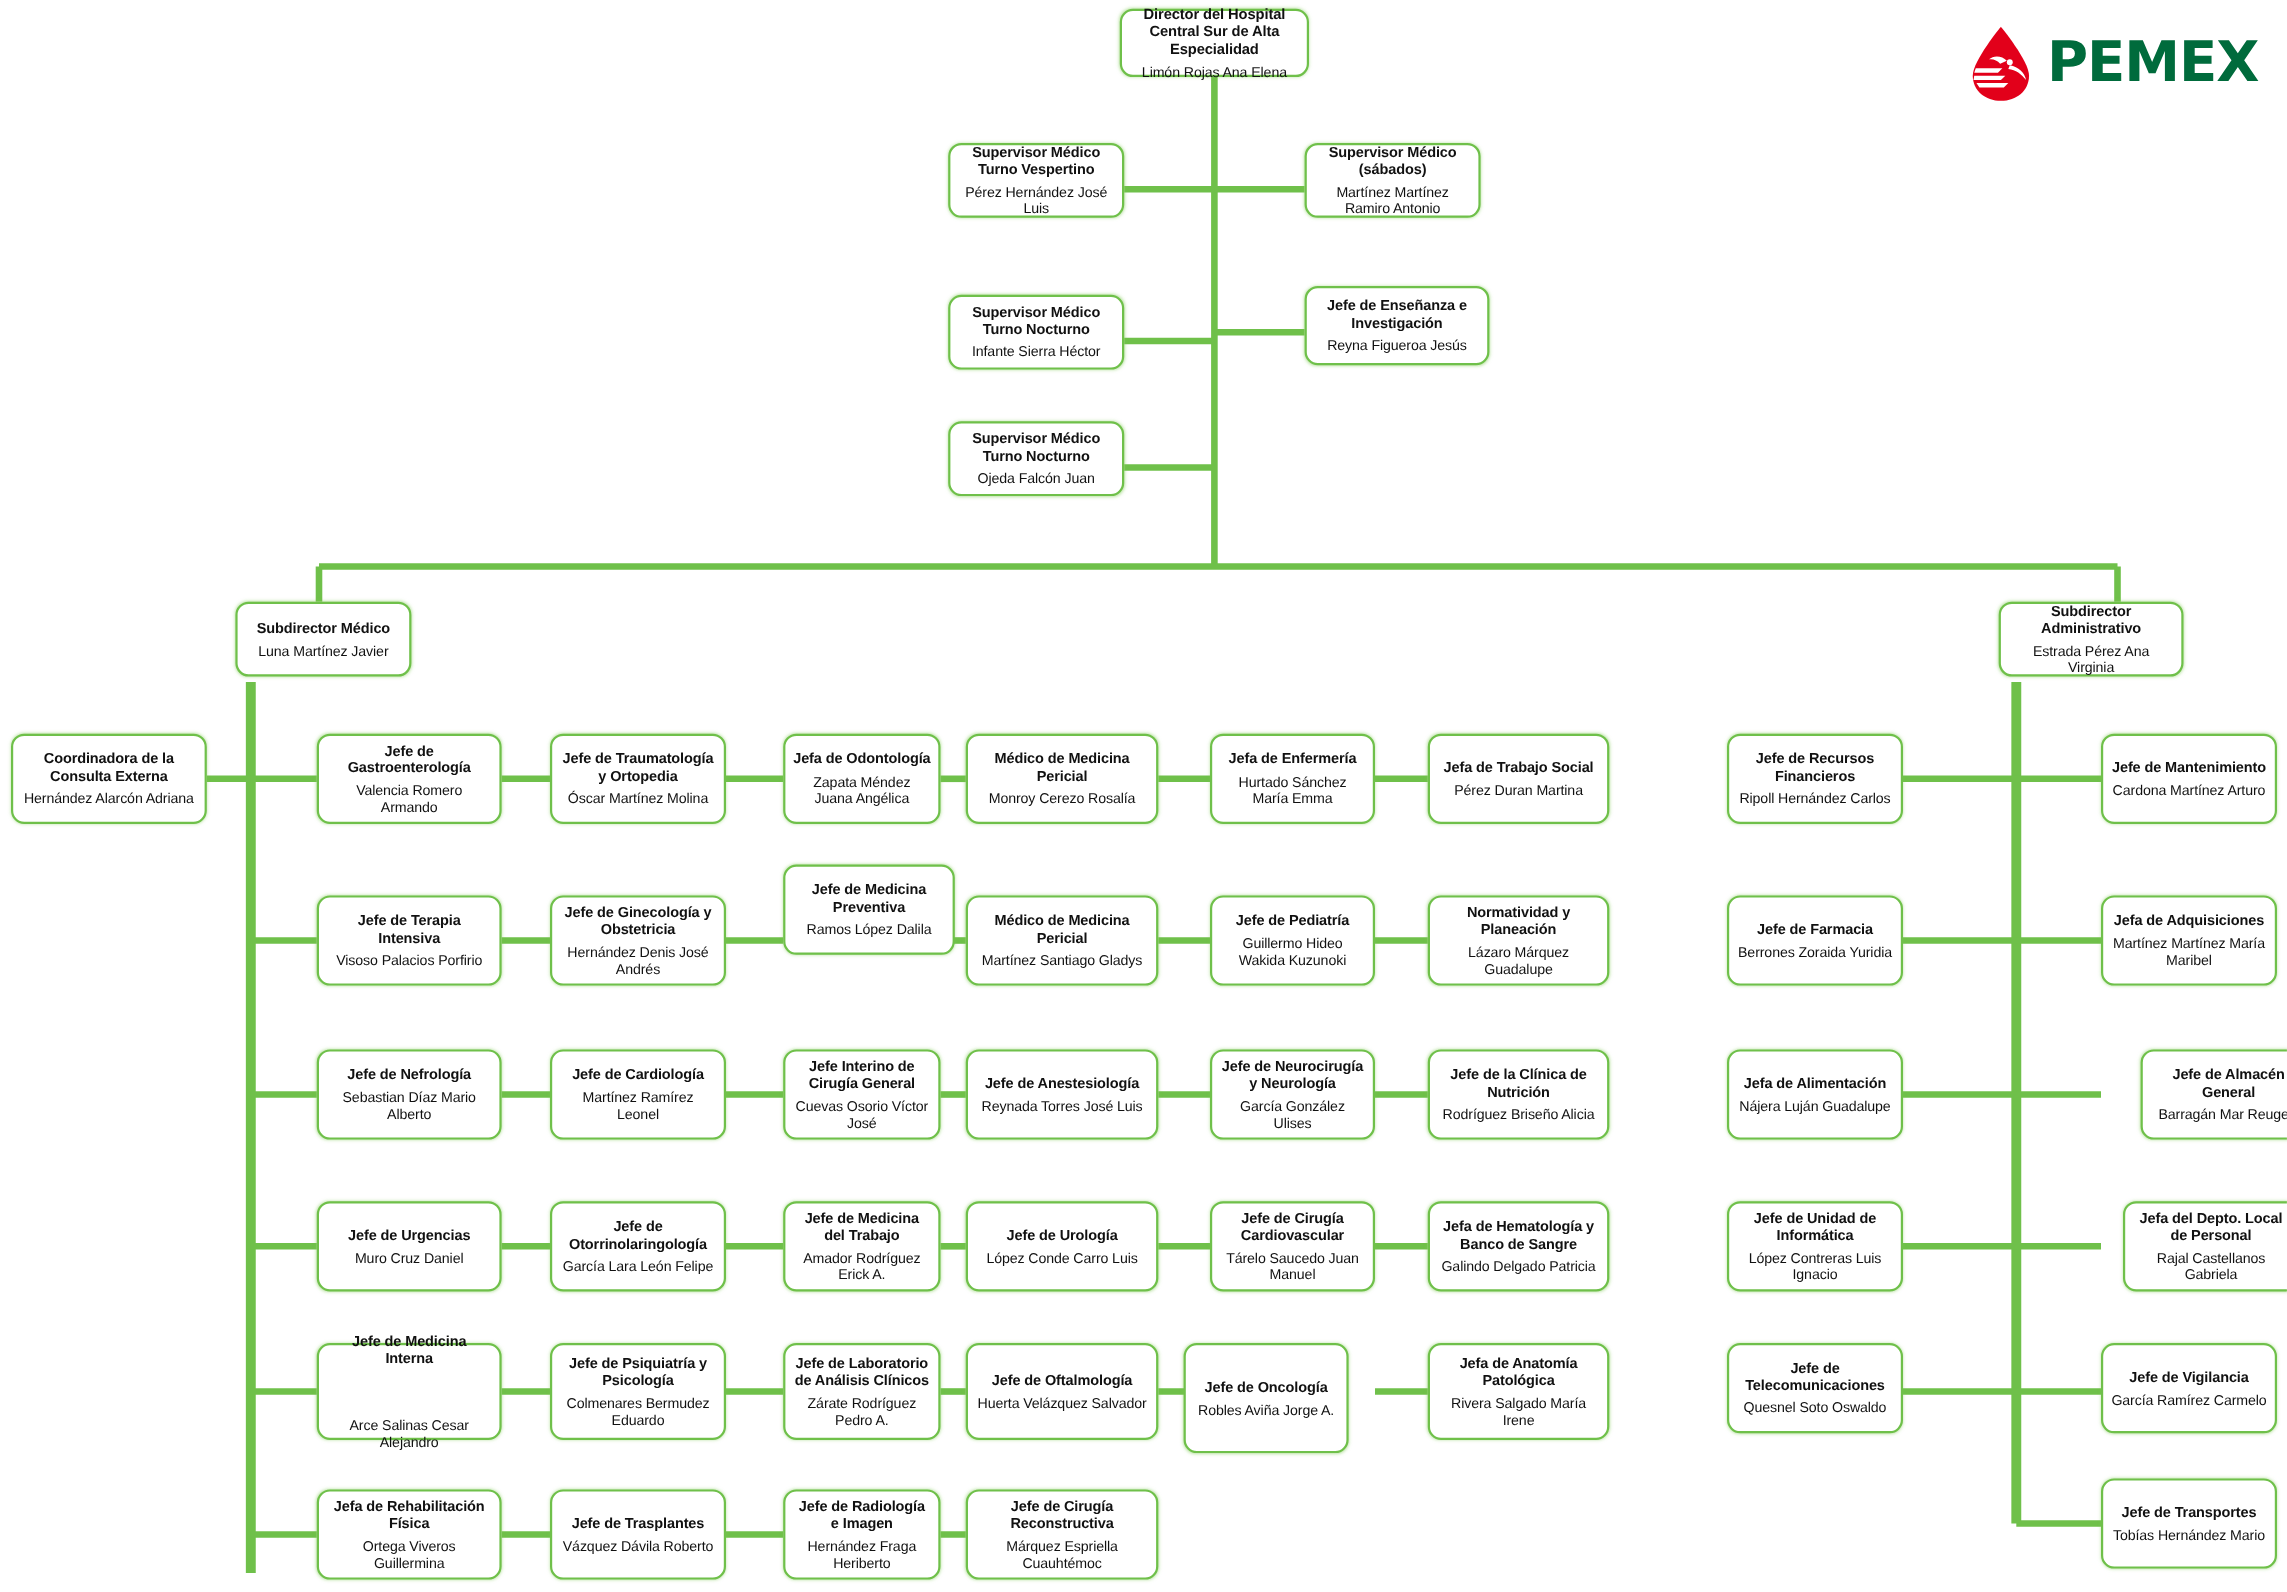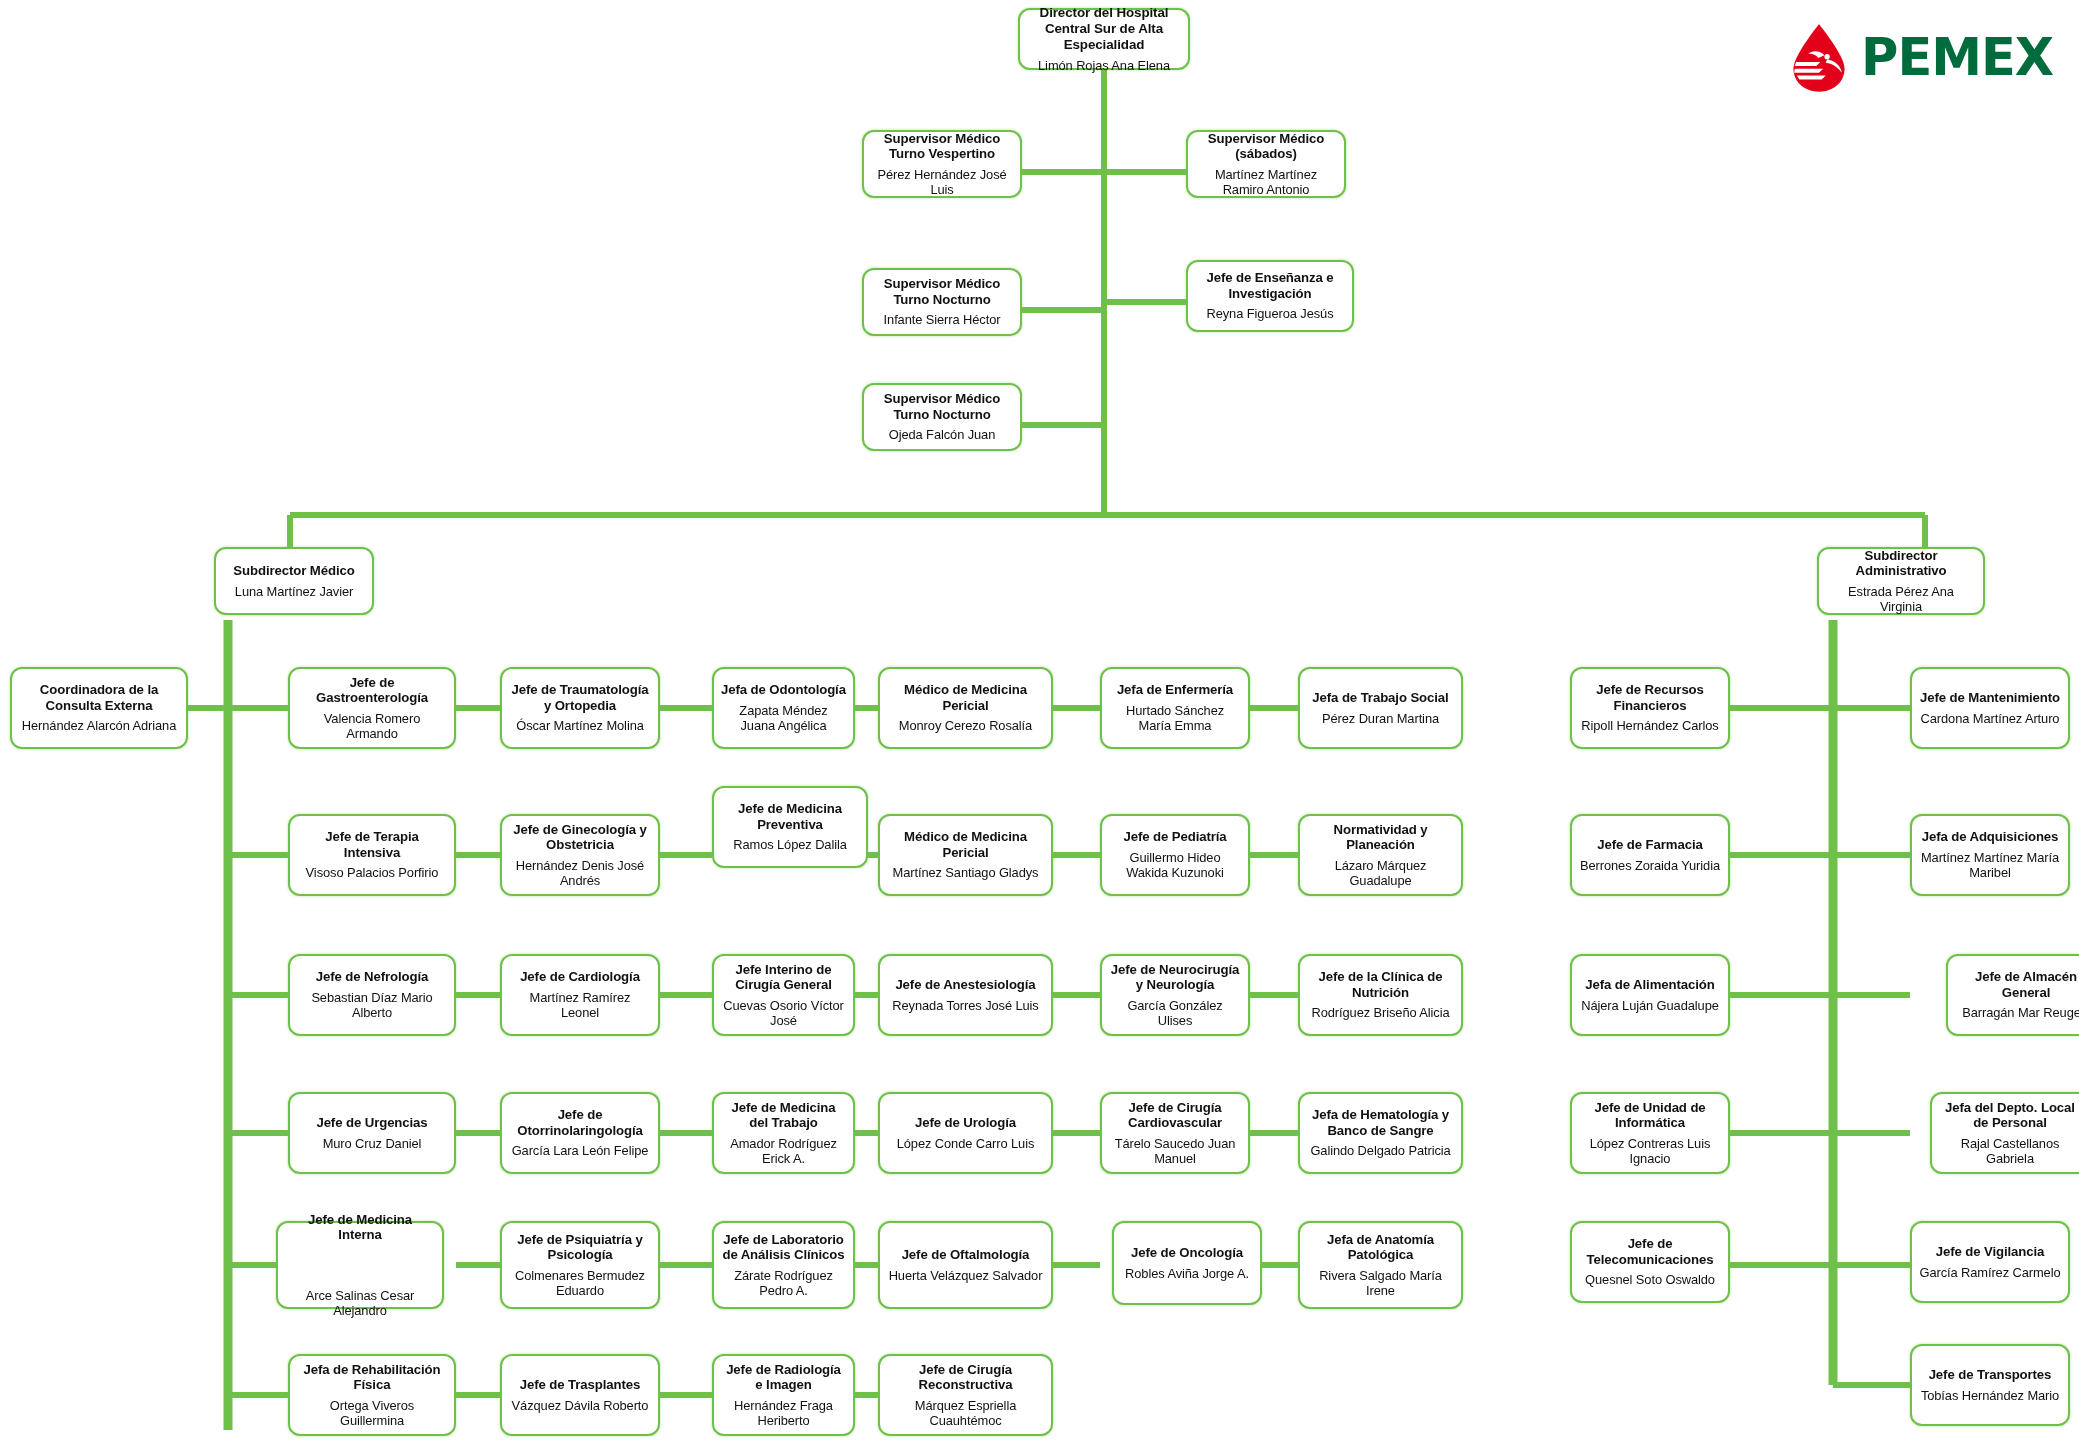--- a/index.html
+++ b/index.html
@@ -274,37 +274,37 @@
   </div>
   <div class="node" style="left:1100px;top:1092px;width:150px;height:82px;">
     <div class="ttl">Jefe de Cirugía Cardiovascular</div>
     <div class="nm">Tárelo Saucedo Juan Manuel</div>
   </div>
   <div class="node" style="left:1298px;top:1092px;width:165px;height:82px;">
     <div class="ttl">Jefa de Hematología y Banco de Sangre</div>
     <div class="nm">Galindo Delgado Patricia</div>
   </div>
 
-  <div class="node" style="left:276px;top:1221px;width:168px;height:88px;gap:40px;">
+  <div class="node" style="left:288px;top:1221px;width:168px;height:88px;gap:40px;">
     <div class="ttl">Jefe de Medicina Interna</div>
     <div class="nm">Arce Salinas Cesar Alejandro</div>
   </div>
   <div class="node" style="left:500px;top:1221px;width:160px;height:88px;">
     <div class="ttl">Jefe de Psiquiatría y Psicología</div>
     <div class="nm">Colmenares Bermudez Eduardo</div>
   </div>
   <div class="node" style="left:712px;top:1221px;width:143px;height:88px;">
     <div class="ttl">Jefe de Laboratorio de Análisis Clínicos</div>
     <div class="nm">Zárate Rodríguez Pedro A.</div>
   </div>
   <div class="node" style="left:878px;top:1221px;width:175px;height:88px;">
     <div class="ttl">Jefe de Oftalmología</div>
     <div class="nm">Huerta Velázquez Salvador</div>
   </div>
-  <div class="node" style="left:1112px;top:1221px;width:150px;height:84px;">
+  <div class="node" style="left:1076px;top:1221px;width:150px;height:100px;">
     <div class="ttl">Jefe de Oncología</div>
     <div class="nm">Robles Aviña Jorge A.</div>
   </div>
   <div class="node" style="left:1298px;top:1221px;width:165px;height:88px;">
     <div class="ttl">Jefa de Anatomía Patológica</div>
     <div class="nm">Rivera Salgado María Irene</div>
   </div>
 
   <div class="node" style="left:288px;top:1354px;width:168px;height:82px;">
     <div class="ttl">Jefa de Rehabilitación Física</div>

